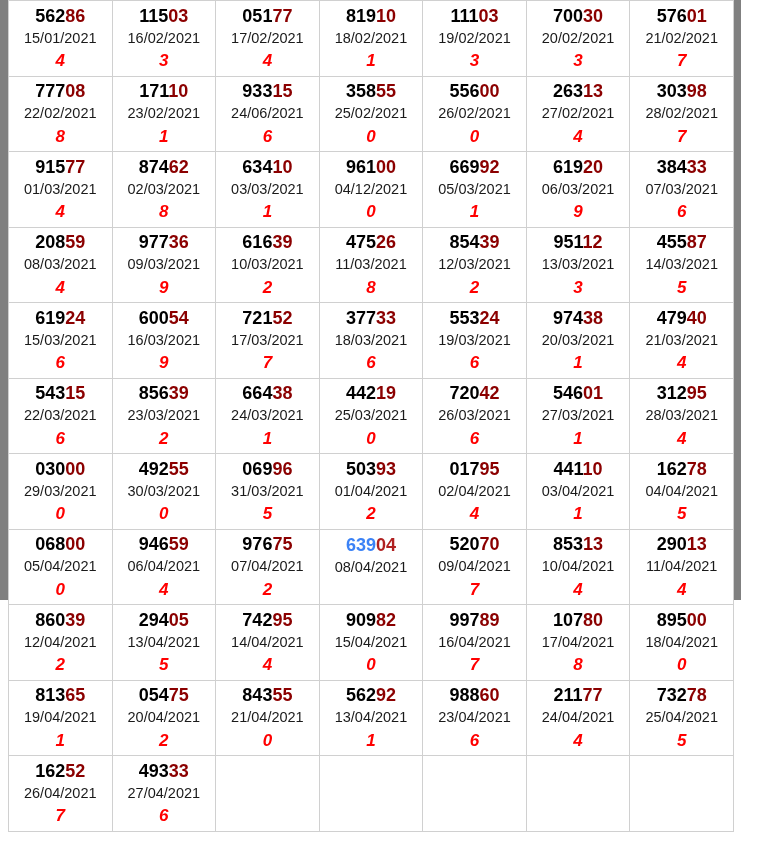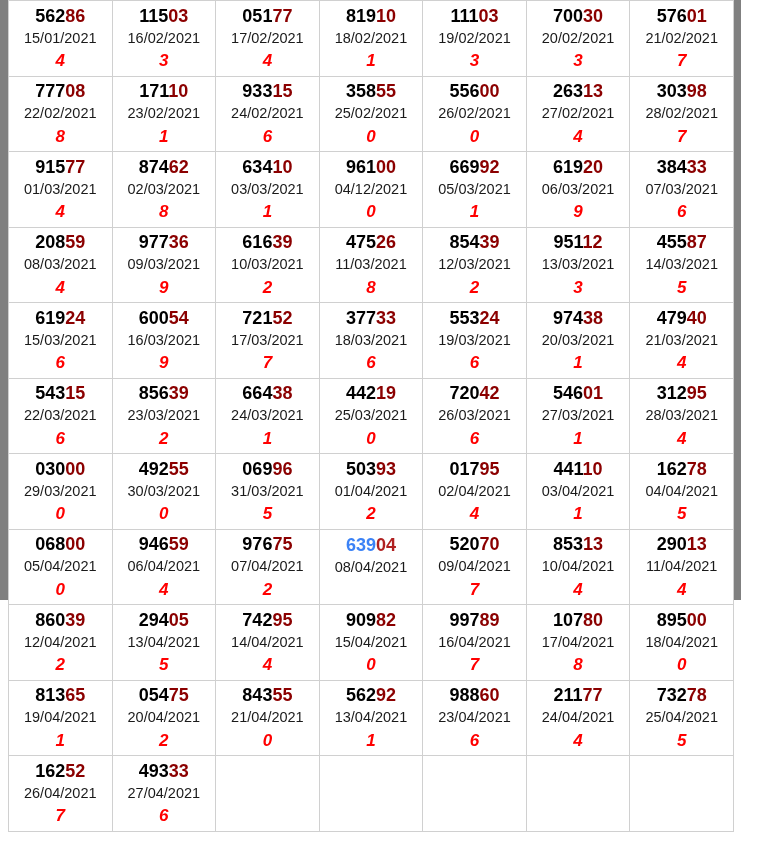--- a/index.html
+++ b/index.html
@@ -154,21 +154,21 @@
             <td class="">
               <span class="cell-inner">
                 <div class="num"><span class="head">171</span><span class="tail">10</span></div>
                 <div class="date">23/02/2021</div>
                 <div class="bonus">1</div>
               </span>
             </td>
             <td class="">
               <span class="cell-inner">
                 <div class="num"><span class="head">933</span><span class="tail">15</span></div>
-                <div class="date">24/02/2021</div>
+                <div class="date">24/06/2021</div>
                 <div class="bonus">6</div>
               </span>
             </td>
             <td class="hl-orange">
               <span class="cell-inner">
                 <div class="num"><span class="head">358</span><span class="tail">55</span></div>
                 <div class="date">25/02/2021</div>
                 <div class="bonus">0</div>
               </span>
             </td>

